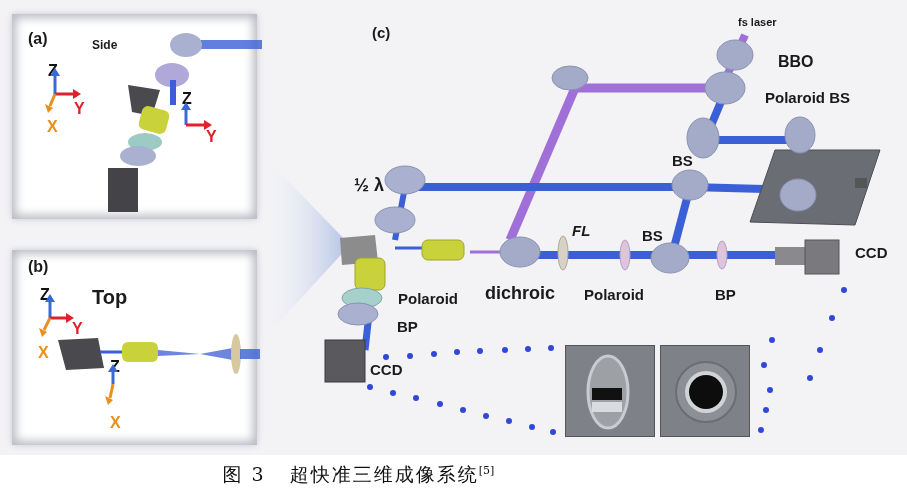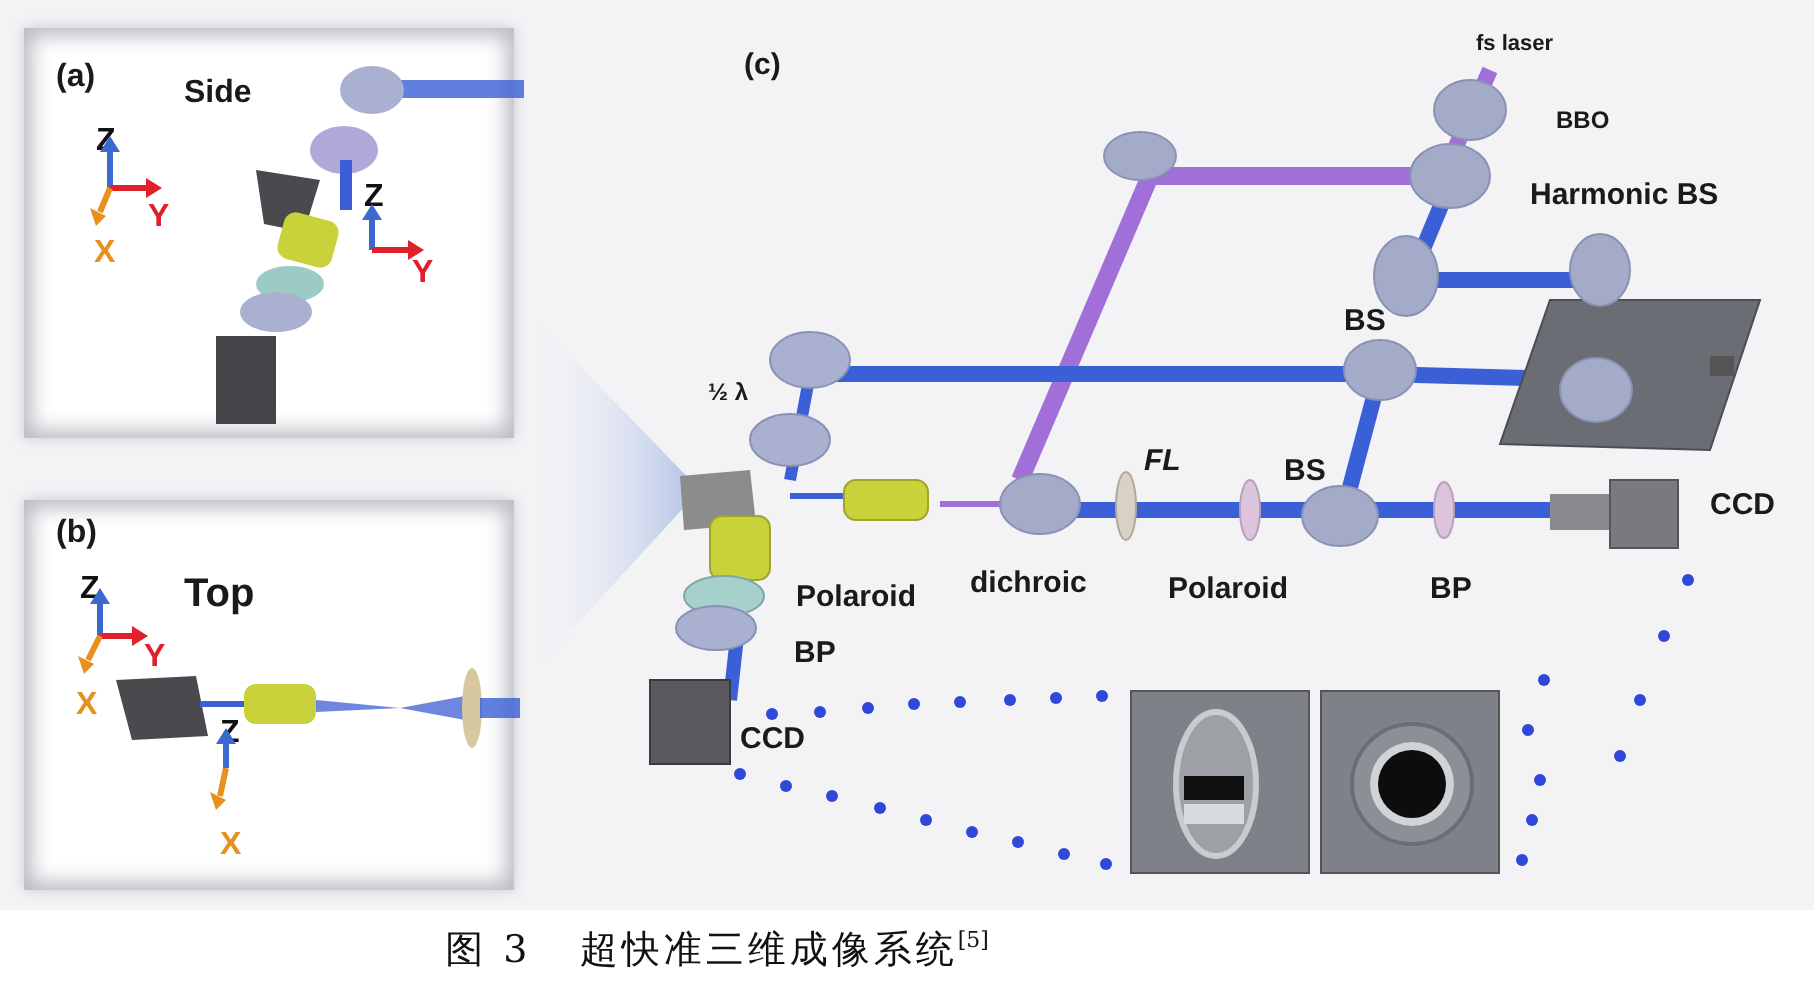--- a/index.html
+++ b/index.html
@@ -14,21 +14,21 @@
   svg{position:absolute;left:0;top:0;}
   .inset{position:absolute;background:#7e8288;border:1px solid #555;}
 </style>
 </head>
 <body>
 
 <div class="figure">
 
   <div class="panel" style="left:12px;top:14px;width:245px;height:205px;">
     <span class="lbl" style="left:16px;top:16px;font-size:16px;">(a)</span>
-    <span class="lbl" style="left:80px;top:24px;font-size:16px;">Side</span>
+    <span class="lbl" style="left:80px;top:24px;font-size:12px;">Side</span>
     <span class="axis z" style="left:36px;top:48px;">Z</span>
     <span class="axis y" style="left:62px;top:86px;">Y</span>
     <span class="axis x" style="left:35px;top:104px;">X</span>
     <span class="axis z" style="left:170px;top:76px;">Z</span>
     <span class="axis y" style="left:194px;top:114px;">Y</span>
   </div>
 
   <div class="panel" style="left:12px;top:250px;width:245px;height:195px;">
     <span class="lbl" style="left:16px;top:8px;font-size:16px;">(b)</span>
     <span class="lbl" style="left:80px;top:36px;font-size:20px;">Top</span>
@@ -179,28 +179,28 @@
   <div class="inset" style="left:660px;top:345px;width:88px;height:90px;">
     <svg width="88" height="90">
       <circle cx="45" cy="46" r="30" fill="#8c9096" stroke="#6a6e74" stroke-width="2"></circle>
       <circle cx="45" cy="46" r="21" fill="#d0d4d6"></circle>
       <circle cx="45" cy="46" r="17" fill="#0d0d0d"></circle>
     </svg>
   </div>
 
   <span class="lbl" style="left:372px;top:24px;font-size:15px;">(c)</span>
   <span class="lbl" style="left:738px;top:16px;font-size:11px;">fs laser</span>
-  <span class="lbl" style="left:778px;top:53px;font-size:12px;">BBO</span>
-  <span class="lbl" style="left:765px;top:89px;font-size:15px;">Harmonic BS</span>
+  <span class="lbl" style="left:778px;top:53px;font-size:16px;">BBO</span>
+  <span class="lbl" style="left:765px;top:89px;font-size:15px;">Polaroid BS</span>
   <span class="lbl" style="left:672px;top:152px;font-size:15px;">BS</span>
-  <span class="lbl" style="left:354px;top:189px;font-size:12px;">½ λ</span>
+  <span class="lbl" style="left:354px;top:175px;font-size:18px;">½ λ</span>
   <span class="lbl" style="left:572px;top:222px;font-size:15px;font-style:italic;">FL</span>
   <span class="lbl" style="left:642px;top:227px;font-size:15px;">BS</span>
   <span class="lbl" style="left:855px;top:244px;font-size:15px;">CCD</span>
-  <span class="lbl" style="left:485px;top:283px;font-size:15px;">dichroic</span>
+  <span class="lbl" style="left:485px;top:283px;font-size:18px;">dichroic</span>
   <span class="lbl" style="left:584px;top:286px;font-size:15px;">Polaroid</span>
   <span class="lbl" style="left:715px;top:286px;font-size:15px;">BP</span>
   <span class="lbl" style="left:398px;top:290px;font-size:15px;">Polaroid</span>
   <span class="lbl" style="left:397px;top:318px;font-size:15px;">BP</span>
   <span class="lbl" style="left:370px;top:361px;font-size:15px;">CCD</span>
 </div>
 
 <div class="caption">
   <span>图 3</span>&nbsp;&nbsp;&nbsp;<span>超快准三维成像系统</span><sup>[5]</sup>
 </div>

